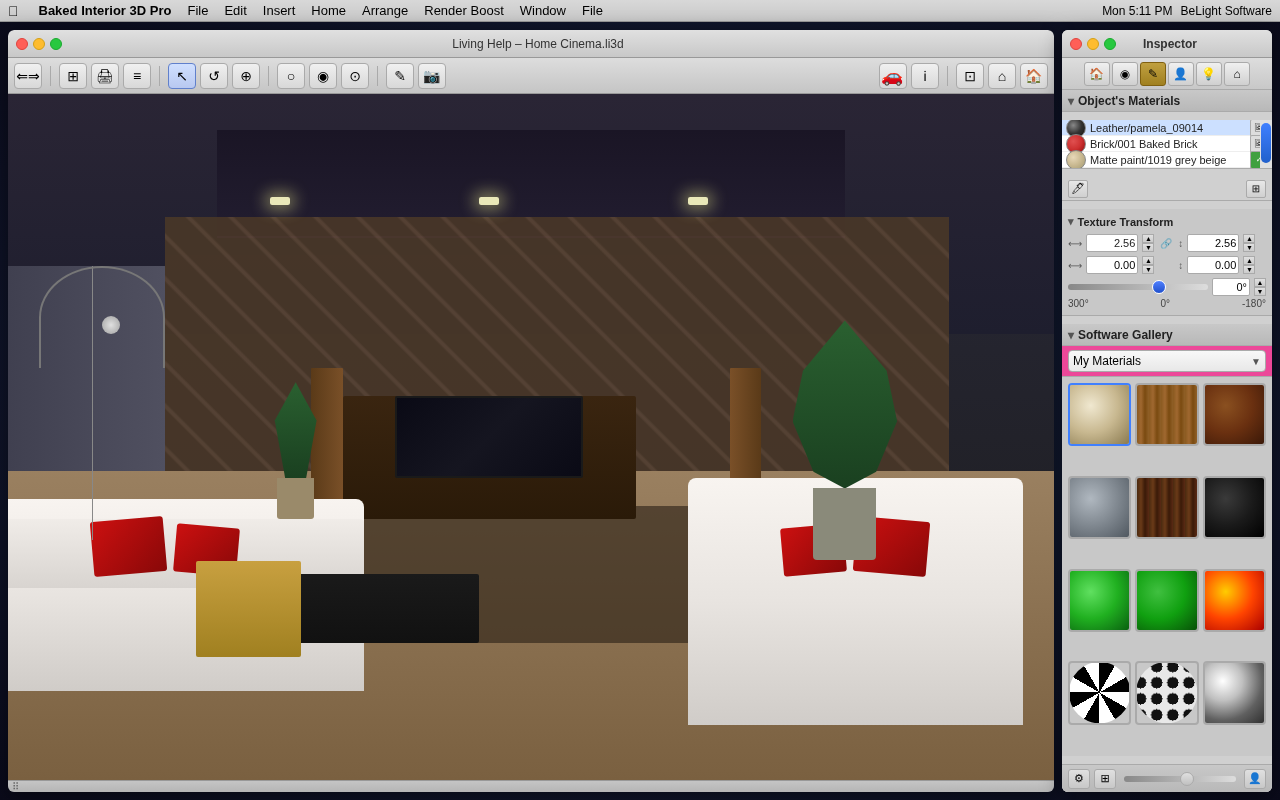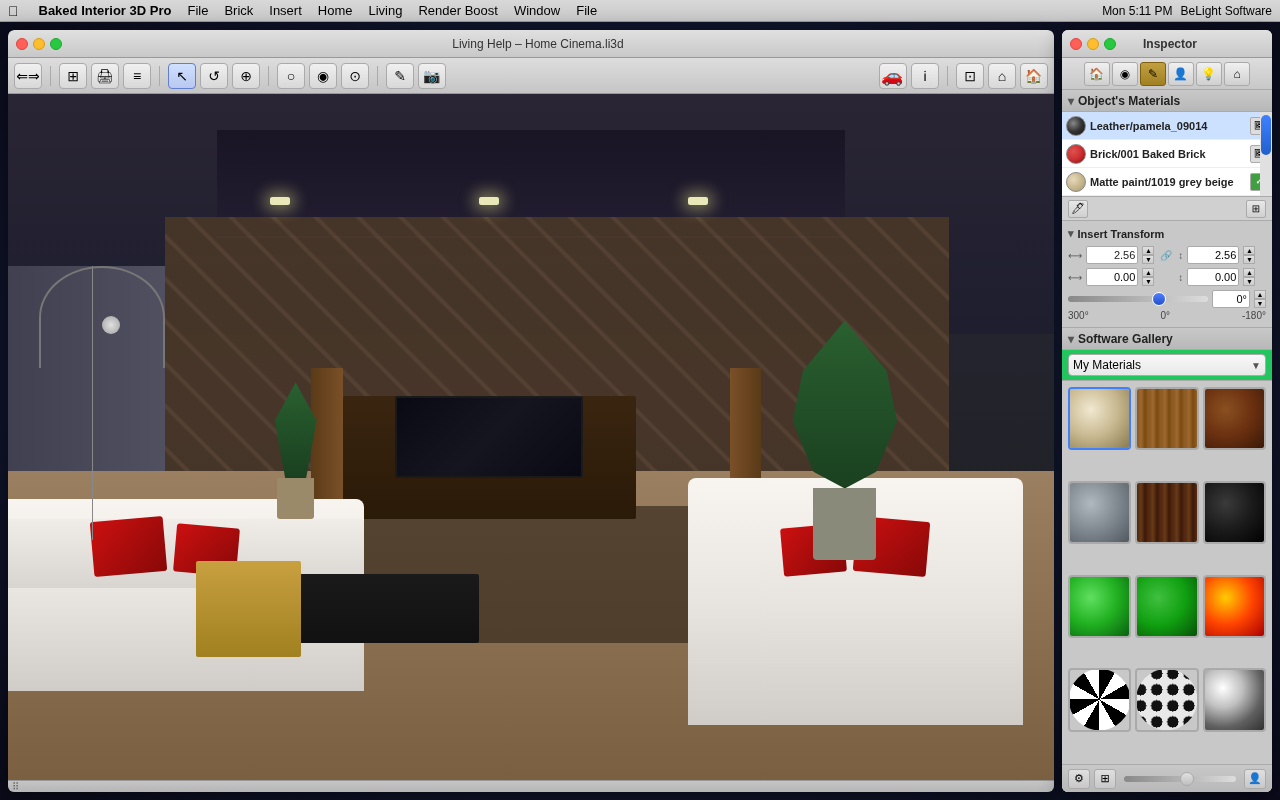--- a/index.html
+++ b/index.html
@@ -223,20 +223,21 @@
       background: linear-gradient(to bottom, #c0a040, #a08020);
       border-color: #806010;
     }
 
     .inspector-content {
       flex: 1;
       overflow: hidden;
       display: flex;
       flex-direction: column;
       background: #d0d0d0;
+      gap: 8px;
     }
 
     
     .section-header {
       height: 22px;
       background: linear-gradient(to bottom, #c8c8c8, #b8b8b8);
       border-bottom: 1px solid #aaa;
       display: flex;
       align-items: center;
       padding: 0 6px;
@@ -253,26 +254,25 @@
     .materials-list {
       background: #fff;
       border-bottom: 1px solid #aaa;
       max-height: 100px;
       overflow-y: auto;
       position: relative;
     }
     .material-item {
       display: flex;
       align-items: center;
-      height: 28px;
+      height: 16px;
       padding: 0 4px;
       border-bottom: 1px solid #eee;
       cursor: pointer;
       gap: 4px;
-      font-weight: bold;
     }
     .material-item:first-child {
       background: #cce0ff;
     }
     .material-swatch {
       width: 20px;
       height: 20px;
       border-radius: 50%;
       border: 1px solid #888;
       flex-shrink: 0;
@@ -461,21 +461,21 @@
       align-items: center;
       padding: 0 6px;
       font-size: 12px;
       font-weight: 600;
       color: #222;
     }
     .gallery-header::before { content: '▾'; margin-right: 4px; color: #555; }
 
     .gallery-dropdown-row {
       padding: 4px 6px;
-      background: #22c55e;
+      background: #ec4899;
       border-bottom: 1px solid #aaa;
     }
     .gallery-dropdown {
       width: 100%;
       height: 22px;
       background: linear-gradient(to bottom, #f8f8f8, #e8e8e8);
       border: 1px solid #aaa;
       border-radius: 4px;
       font-size: 12px;
       padding: 0 4px;
@@ -601,24 +601,24 @@
       border: 1px solid #aaa;
     }
   </style>
 </head>
 <body>
 
 <div class="menubar">
   <span class="menubar-apple"></span>
   <span class="menubar-item app-name">Baked Interior 3D Pro</span>
   <span class="menubar-item">File</span>
-  <span class="menubar-item">Brick</span>
+  <span class="menubar-item">Edit</span>
   <span class="menubar-item">Insert</span>
   <span class="menubar-item">Home</span>
-  <span class="menubar-item">Living</span>
+  <span class="menubar-item">Arrange</span>
   <span class="menubar-item">Render Boost</span>
   <span class="menubar-item">Window</span>
   <span class="menubar-item">File</span>
   <div class="menubar-right">
     <span class="menubar-right-item">Mon 5:11 PM</span>
     <span class="menubar-right-item">BeLight Software</span>
   </div>
 </div>
 
 <div class="main-area">
@@ -768,21 +768,21 @@
             <div class="scrollbar-thumb"></div>
           </div>
         </div>
 
         <div class="eyedropper-row">
           <div class="eyedropper-btn">🖊</div>
           <div class="grid-btn" style="margin-left:auto;">⊞</div>
         </div>
 
         <div class="texture-transform">
-          <div class="tt-header">Insert Transform</div>
+          <div class="tt-header">Texture Transform</div>
 
           <div class="tt-row">
             <span style="font-size:10px;color:#555;">⟷</span>
             <div class="tt-input" style="font-size:11px;color:#222;">
                 <span>2.56</span>
               </div>
             <div class="tt-stepper">
               <div class="tt-stepper-btn">▲</div>
               <div class="tt-stepper-btn">▼</div>
             </div>

